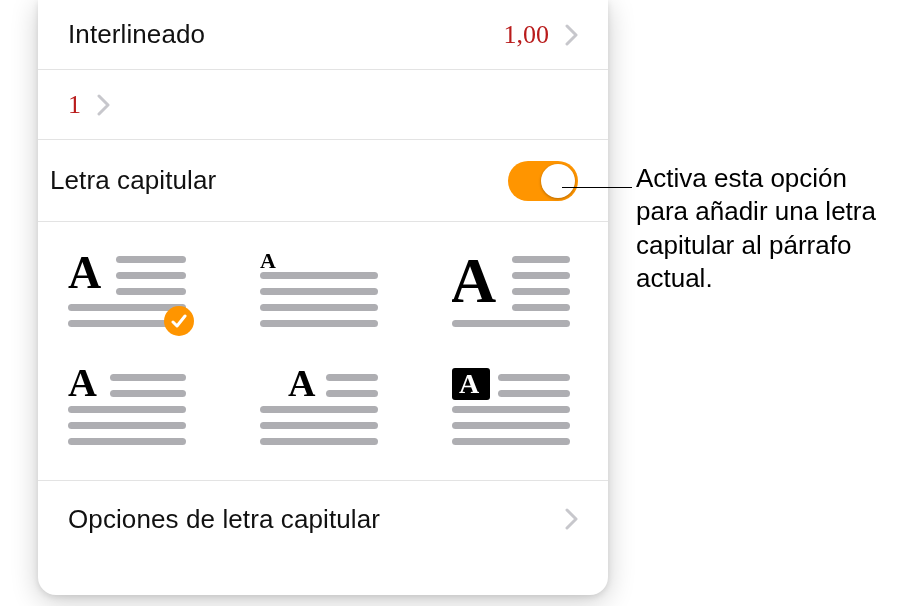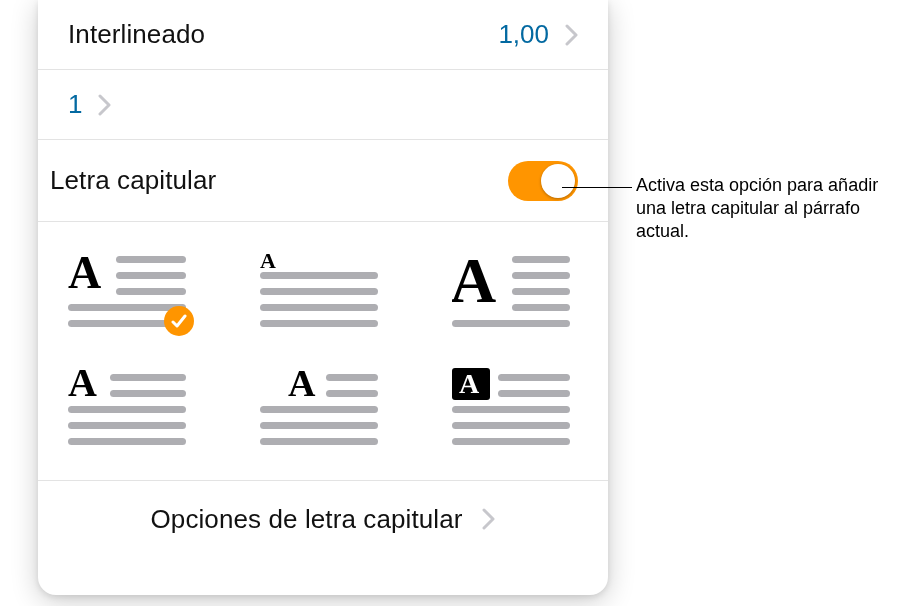--- a/index.html
+++ b/index.html
@@ -36,21 +36,22 @@
     color: #111;
     letter-spacing: 0.1px;
   }
   .row-right {
     display: flex;
     align-items: center;
     gap: 16px;
   }
   .row-value {
     font-size: 26px;
-    color: #0369a1;
+    color: #b91c1c;
+    font-family: Liberation Serif, serif;
   }
   .chevron {
     color: #c7c7cc;
     display: flex;
     align-items: center;
   }
   .chevron svg { display:block; }
   .toggle {
     width: 70px;
     height: 40px;
@@ -97,31 +98,29 @@
     height: 30px;
     border-radius: 50%;
     background: #ff9500;
     display: flex;
     align-items: center;
     justify-content: center;
   }
   .options-row {
     height: 76px;
     border-bottom: none;
-    justify-content: center;
   }
   .callout {
     position: absolute;
     left: 636px;
     top: 162px;
     width: 250px;
-    font-size: 18px;
+    font-size: 26px;
     color: #000;
     line-height: 1.28;
-    margin-top: 12px;
   }
   .callout-line {
     position: absolute;
     left: 562px;
     top: 186.5px;
     width: 70px;
     height: 1px;
     background: #000;
   }
 </style>

